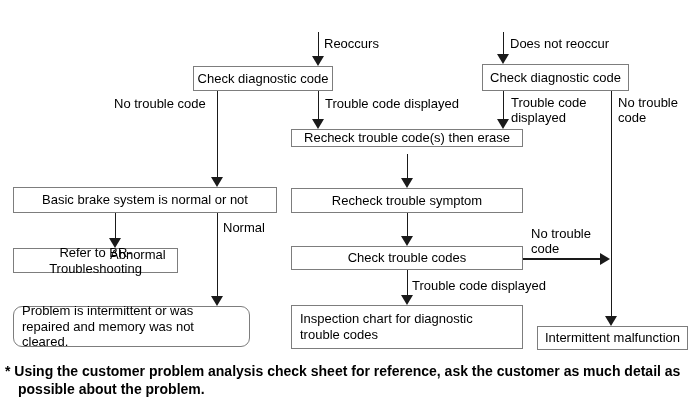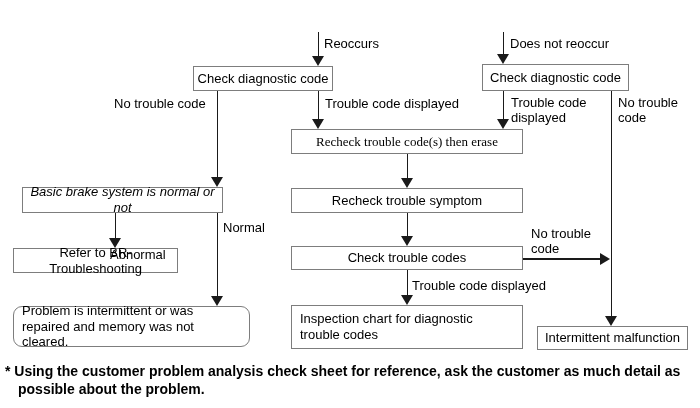--- a/index.html
+++ b/index.html
@@ -31,27 +31,27 @@
 </head>
 <body>
 
 <div id="canvas">
 
 
   <div class="box" style="left:193px;top:66px;width:140px;height:25px;">Check diagnostic code</div>
 
   <div class="box" style="left:482px;top:64px;width:147px;height:27px;">Check diagnostic code</div>
 
-  <div class="box" style="left:291px;top:129px;width:232px;height:25px;font-family:Liberation Serif, serif;">Recheck trouble code(s) then erase</div>
+  <div class="box" style="left:291px;top:129px;width:232px;height:18px;">Recheck trouble code(s) then erase</div>
 
   <div class="box" style="left:291px;top:188px;width:232px;height:25px;">Recheck trouble symptom</div>
 
   <div class="box" style="left:291px;top:246px;width:232px;height:24px;">Check trouble codes</div>
 
-  <div class="box" style="left:22px;top:187px;width:201px;height:26px;font-style:italic;">Basic brake system is normal or not</div>
+  <div class="box" style="left:13px;top:187px;width:264px;height:26px;">Basic brake system is normal or not</div>
 
   <div class="box" style="left:13px;top:248px;width:165px;height:25px;">Refer to BR-Troubleshooting</div>
 
   <div class="box left-text" style="left:13px;top:306px;width:237px;height:41px;border-radius:9px;">Problem is intermittent or was repaired and memory was not cleared.</div>
 
   <div class="box left-text" style="left:291px;top:305px;width:232px;height:44px;">Inspection chart for diagnostic trouble codes</div>
 
   <div class="box" style="left:537px;top:326px;width:151px;height:24px;">Intermittent malfunction</div>
 
   <div class="vline" style="left:317.5px;top:32px;height:25px;"></div>

